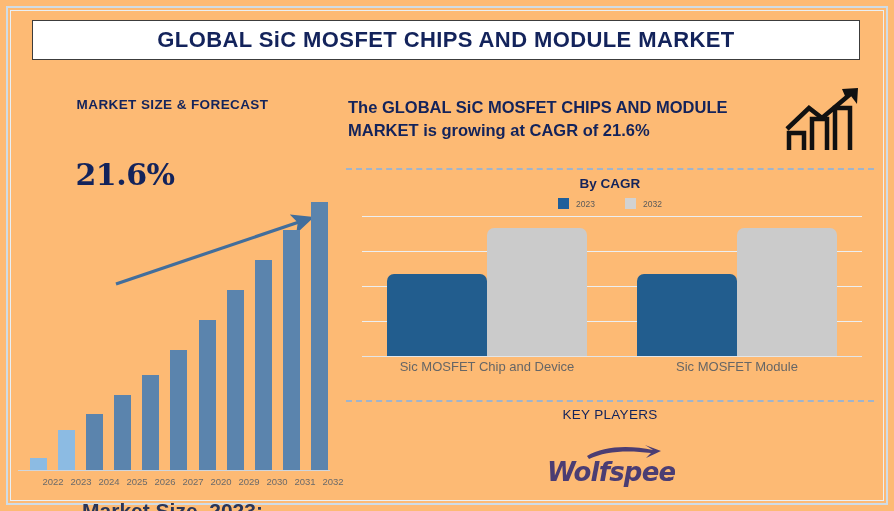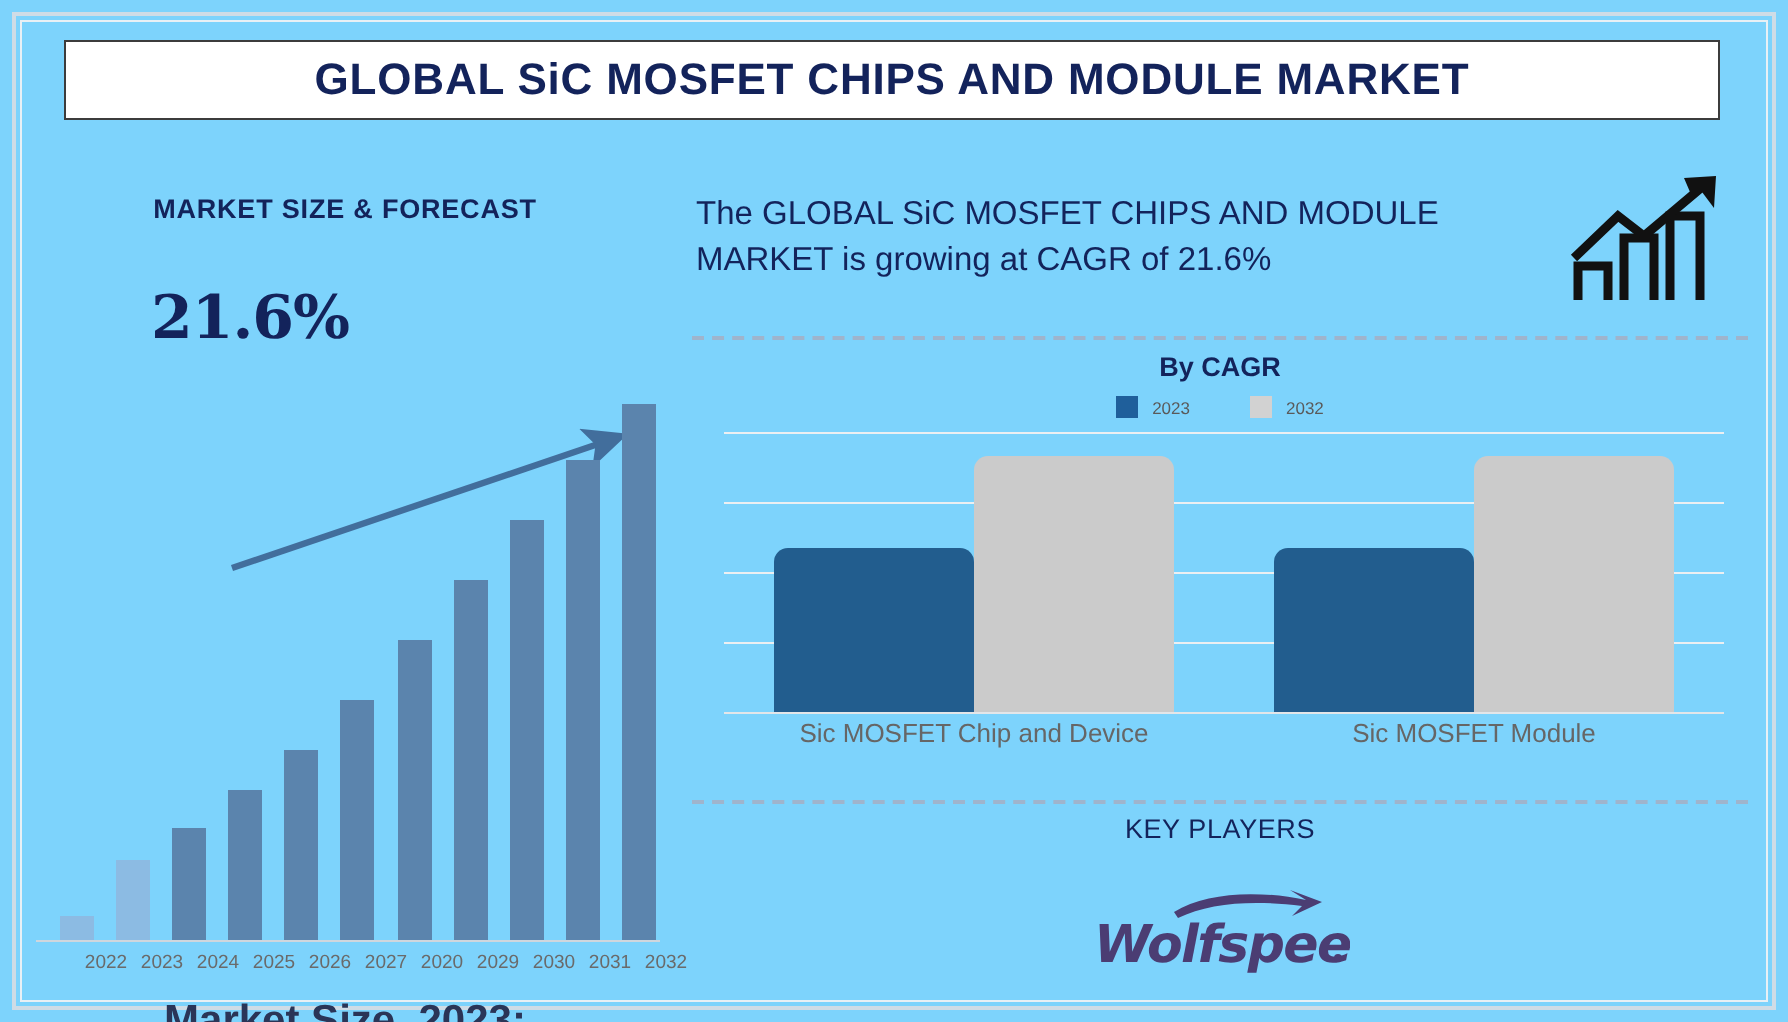--- a/index.html
+++ b/index.html
@@ -7,21 +7,21 @@
     padding: 0;
     background: #ffffff;
   }
   body {
     font-family: "Liberation Sans", sans-serif;
   }
   .page {
     position: relative;
     width: 894px;
     height: 511px;
-    background: #7dd3fc;
+    background: #fdba74;
     box-sizing: border-box;
     overflow: hidden;
   }
   
   .outer-frame {
     position: absolute;
     left: 6px;
     top: 6px;
     width: 882px;
     height: 499px;
@@ -76,21 +76,21 @@
     width: 325px;
     text-align: center;
     font-size: 13.5px;
     font-weight: bold;
     color: #13235b;
     letter-spacing: 0.4px;
   }
   .cagr-big {
     position: absolute;
     left: 20px;
-    top: 62px;
+    top: 77px;
     width: 190px;
     text-align: center;
     font-size: 30px;
     font-weight: bold;
     color: #13235b;
     font-family: "DejaVu Serif", serif;
     letter-spacing: -0.5px;
   }
   .growth-arrow {
     position: absolute;
@@ -173,21 +173,21 @@
     top: 80px;
     width: 545px;
     height: 420px;
   }
   .headline {
     position: absolute;
     left: 8px;
     top: 16px;
     width: 410px;
     font-size: 16.5px;
-    font-weight: normal;
+    font-weight: bold;
     color: #13235b;
     line-height: 1.42;
   }
   .growth-icon {
     position: absolute;
     left: 442px;
     top: 5px;
     width: 90px;
     height: 70px;
   }

